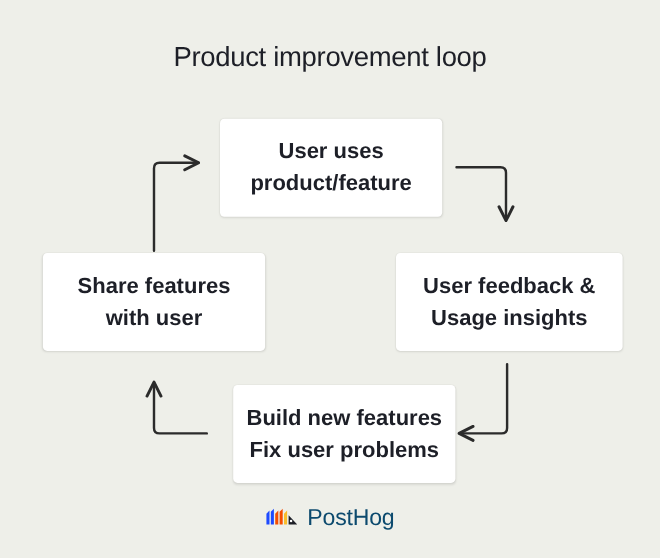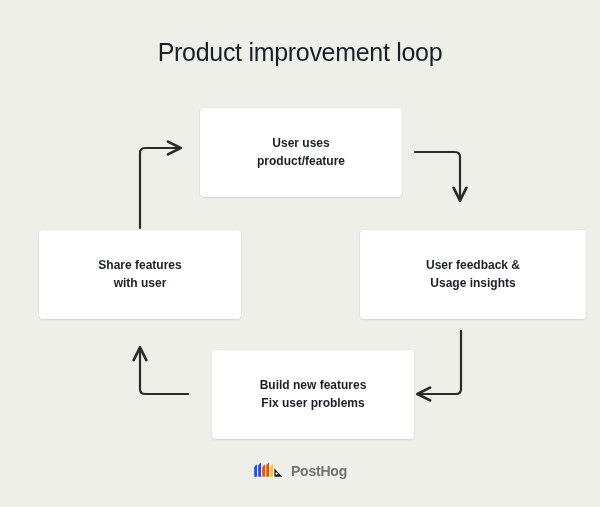--- a/index.html
+++ b/index.html
@@ -47,53 +47,53 @@
     position: absolute;
     background: #FFFFFF;
     border-radius: 4px;
     box-shadow: 0 1px 2px rgba(30,30,30,0.10), 0 0 0 1px rgba(0,0,0,0.02);
     display: flex;
     align-items: center;
     justify-content: center;
     text-align: center;
   }
   .node-label {
-    font-size: 12px;
+    font-size: 20px;
     font-weight: bold;
     color: #1D1F27;
     line-height: 1.42;
     white-space: pre-line;
     padding: 0 10px;
   }
 
   #node-top    { left: 200px; top: 108px; width: 202px; height: 89px; }
-  #node-right  { left: 360px; top: 230px; width: 226px; height: 89px; }
+  #node-right  { left: 360px; top: 230px; width: 206px; height: 89px; }
   #node-bottom { left: 212px; top: 350px; width: 202px; height: 89px; }
   #node-left   { left:  39px; top: 230px; width: 202px; height: 89px; }
 
   
   .logo {
     position: absolute;
     left: 0;
     top: 456px;
     width: 600px;
     display: flex;
     align-items: center;
     justify-content: center;
     gap: 8px;
   }
   .logo-mark {
     display: block;
     width: 30px;
     height: 30px;
   }
   .logo-word {
-    font-size: 14px;
-    font-weight: bold;
-    color: #737373;
+    font-size: 21px;
+    font-weight: normal;
+    color: #0c4a6e;
     letter-spacing: -0.2px;
   }
 </style>
 </head>
 <body>
 
 <div id="canvas">
 
   <div class="title">Product improvement loop</div>
 

